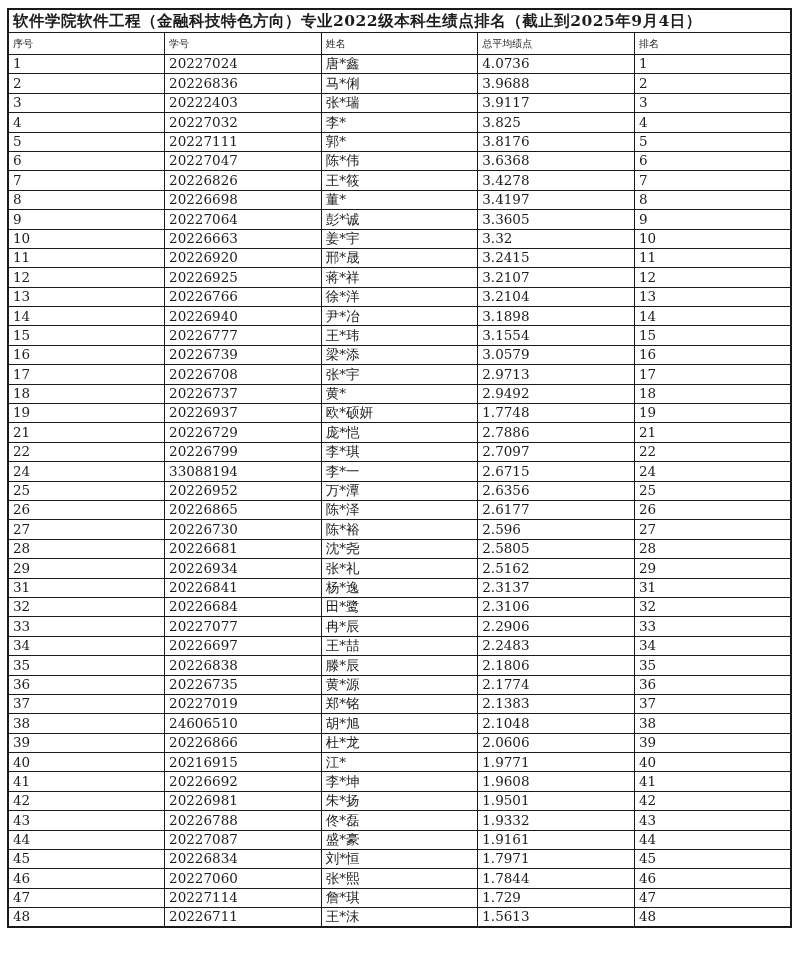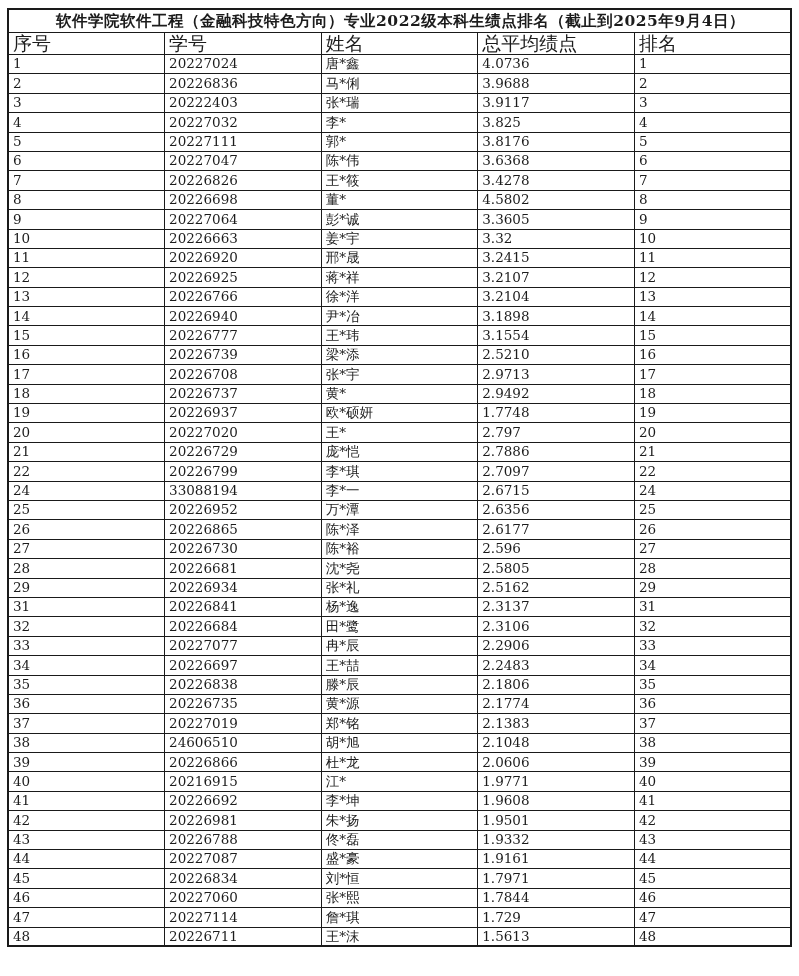--- a/index.html
+++ b/index.html
@@ -31,29 +31,28 @@
     font-size: 14px;
     line-height: 1;
     text-align: left;
     vertical-align: middle;
     padding: 0 2px 0 4px;
     white-space: nowrap;
     overflow: hidden;
   }
   tr.title-row td {
     height: 22px;
-    text-align: center;
     font-weight: bold;
     font-size: 15.5px;
     letter-spacing: 0.5px;
     border-bottom: 1px solid #1a1a1a;
   }
   tr.header-row th {
     height: 21px;
-    font-size: 19px;
+    font-size: 10px;
   }
   tbody.data-body tr { height: 19.4px; }
   tbody.data-body td { font-size: 13.5px; }
 </style>
 </head>
 <body>
 
 <div class="sheet">
   <table class="ranking">
     <colgroup>
@@ -122,21 +121,21 @@
           <td>7</td>
           <td>20226826</td>
           <td>王*筱</td>
           <td>3.4278</td>
           <td>7</td>
         </tr>
         <tr>
           <td>8</td>
           <td>20226698</td>
           <td>董*</td>
-          <td>4.5802</td>
+          <td>3.4197</td>
           <td>8</td>
         </tr>
         <tr>
           <td>9</td>
           <td>20227064</td>
           <td>彭*诚</td>
           <td>3.3605</td>
           <td>9</td>
         </tr>
         <tr>
@@ -178,21 +177,21 @@
           <td>15</td>
           <td>20226777</td>
           <td>王*玮</td>
           <td>3.1554</td>
           <td>15</td>
         </tr>
         <tr>
           <td>16</td>
           <td>20226739</td>
           <td>梁*添</td>
-          <td>2.5210</td>
+          <td>3.0579</td>
           <td>16</td>
         </tr>
         <tr>
           <td>17</td>
           <td>20226708</td>
           <td>张*宇</td>
           <td>2.9713</td>
           <td>17</td>
         </tr>
         <tr>
@@ -203,27 +202,20 @@
           <td>18</td>
         </tr>
         <tr>
           <td>19</td>
           <td>20226937</td>
           <td>欧*硕妍</td>
           <td>1.7748</td>
           <td>19</td>
         </tr>
         <tr>
-          <td>20</td>
-          <td>20227020</td>
-          <td>王*</td>
-          <td>2.797</td>
-          <td>20</td>
-        </tr>
-        <tr>
           <td>21</td>
           <td>20226729</td>
           <td>庞*恺</td>
           <td>2.7886</td>
           <td>21</td>
         </tr>
         <tr>
           <td>22</td>
           <td>20226799</td>
           <td>李*琪</td>

